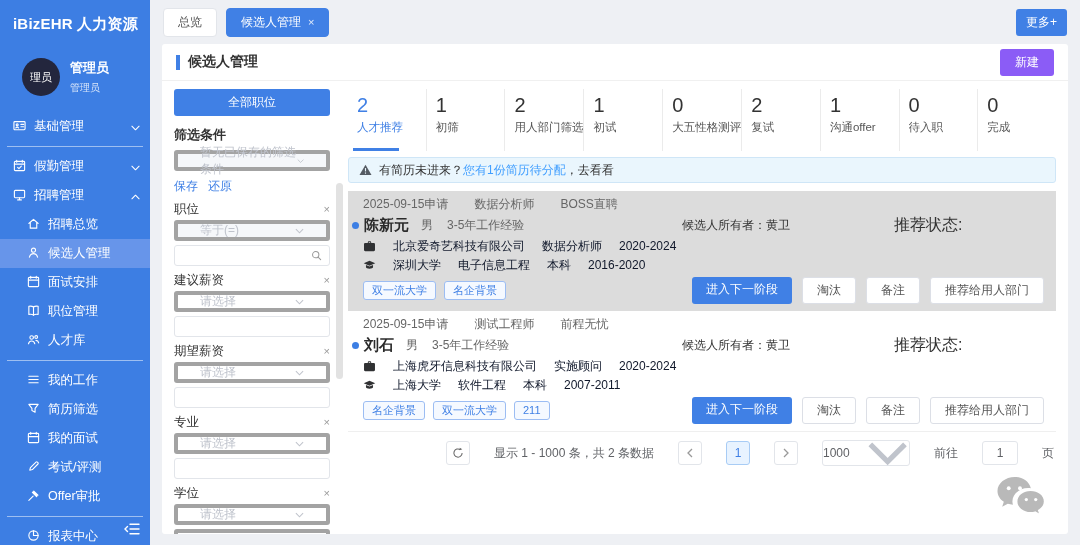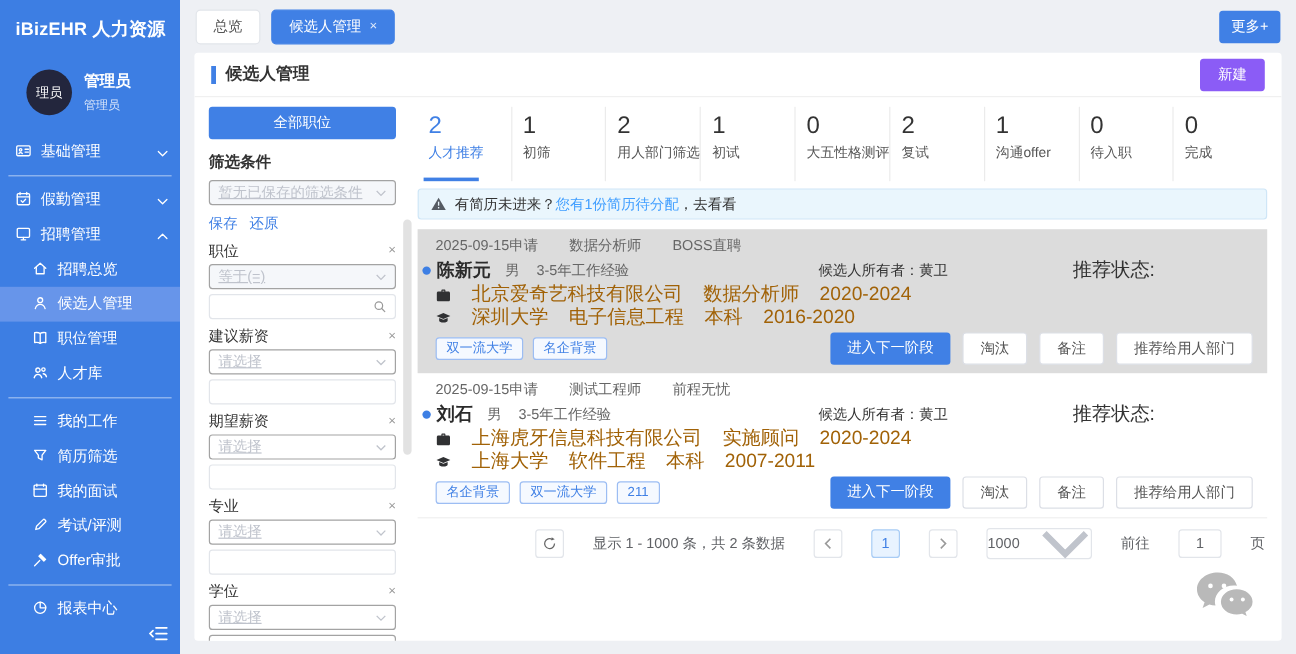--- a/index.html
+++ b/index.html
@@ -36,21 +36,21 @@
   .p-header { display:flex; align-items:center; height:37px; padding:0 14px; border-bottom:1px solid #f0f0f0; }
   .title-bar { width:4px; height:15px; background:#4080e5; margin-right:8px; }
   .p-title { font-size:14px; font-weight:bold; color:#333; }
   .new-btn { margin-left:auto; background:#8b5cf6; color:#fff; font-size:12px; padding:5px 15px; border-radius:3px; cursor:pointer; }
   .p-body { display:flex; gap:18px; padding:8px 12px 0 12px; height:453px; }
 
   
   .filters { width:156px; flex:none; font-size:12px; position:relative; }
   .all-pos { width:100%; background:#4080e5; color:#fff; text-align:center; padding:5px 0; border-radius:3px; cursor:pointer; }
   .f-title { font-size:13px; font-weight:bold; margin:10px 0 6px; color:#333; }
-  .sel { height:21px; border:1px solid #a3a3a3; border-radius:3px; display:flex; align-items:center; justify-content:space-between; padding:0 7px; color:#bfc3cc; background:#fff; cursor:pointer;text-decoration:underline; }
+  .sel { height:21px; border:4px solid #a3a3a3; border-radius:3px; display:flex; align-items:center; justify-content:space-between; padding:0 22px; color:#bfc3cc; background:#fff; cursor:pointer; }
   .sel.disabled { background:#f5f7fa; }
   .sel .cv, .inp .cv { width:9px; height:6px; }
   .cv path { stroke:#c0c4cc; fill:none; stroke-width:1.2; }
   .links { display:flex; gap:10px; margin:7px 0 2px; }
   .flink { color:#4080e5; cursor:pointer; }
   .f-label { display:flex; justify-content:space-between; align-items:center; margin:7px 0 4px; font-size:12.5px; color:#333; height:14px;text-align:center; }
   .x-close { color:#999; font-size:11px; cursor:pointer; }
   .inp { height:21px; border:1px solid #e2e5ea; border-radius:3px; margin-top:4px; display:flex; align-items:center; justify-content:flex-end; padding:0 7px; background:#fff; }
   .search-ic { width:11px; height:11px; stroke:#999; fill:none; stroke-width:1.3; stroke-linecap:round; }
   .scroll-thumb { position:absolute; right:-13px; top:94px; width:7px; height:196px; background:#e2e2e2; border-radius:4px; }
@@ -73,21 +73,21 @@
   .cand.selected { background:#dcdcdc; }
   .cand.white { border-bottom:1px solid #efefef; }
   .c-line1 { font-size:12px; color:#666; display:flex; gap:26px; line-height:14px; margin-bottom:4px; }
   .c-line2 { display:flex; align-items:center; margin:0 0 3px -11px; }
   .dot { width:7px; height:7px; border-radius:50%; background:#3d7fe4; margin-right:5px; flex:none; }
   .c-name { font-size:15px; font-weight:bold; color:#2b2b2b; margin-right:12px; white-space:nowrap; }
   .c-meta { font-size:12px; color:#666; display:flex; gap:14px; }
   .c-spacer { flex:1; }
   .c-owner { width:212px; flex:none; font-size:12px; color:#333; }
   .c-status { width:150px; flex:none; font-size:16px; color:#333; }
-  .c-line3 { display:flex; align-items:center; gap:17px; font-size:16px; color:#a16207; line-height:14px; margin-bottom:5px; }
+  .c-line3 { display:flex; align-items:center; gap:17px; font-size:12px; color:#0f172a; line-height:14px; margin-bottom:5px; }
   .c-line3 svg { width:13px; height:13px; flex:none; }
   .c-line5 { display:flex; align-items:center; margin-top:5px; }
   .tags { display:flex; gap:8px; }
   .tag { border:1px solid #9cbdf3; color:#4080e5; background:#f5f9ff; font-size:11px; padding:1px 8px; border-radius:3px; line-height:15px; }
   .actions { margin-left:auto; display:flex; gap:10px; }
   .btn-p { background:#4080e5; color:#fff; font-size:12px; padding:4px 14px; border-radius:3px; cursor:pointer; }
   .btn-o { background:#fff; color:#555; font-size:12px; padding:4px 14px; border-radius:3px; border:1px solid #dcdfe6; cursor:pointer; }
 
   .pag { display:flex; align-items:center; justify-content:flex-end; gap:24px; font-size:12px; color:#606266; padding:8px 2px; }
   .icon-btn { width:24px; height:24px; border:1px solid #e2e5ea; border-radius:3px; display:flex; align-items:center; justify-content:center; cursor:pointer; background:#fff; }
@@ -155,20 +155,27 @@
             <path d="M3.5 6.3V12h7V6.3"></path>
           </svg></span>
       <span>招聘总览</span>
     </div>
     <div class="mi sub active">
       <span><svg viewBox="0 0 14 14">
             <circle cx="7" cy="4.5" r="2.2"></circle>
             <path d="M2.6 12c.7-2.5 2.3-3.8 4.4-3.8s3.7 1.3 4.4 3.8"></path>
           </svg></span>
       <span>候选人管理</span>
+    </div>
+    <div class="mi sub">
+      <span><svg viewBox="0 0 14 14">
+            <rect x="1.5" y="2.5" width="11" height="10" rx="1"></rect>
+            <path d="M4 1.5v2M10 1.5v2M1.5 5.5h11"></path>
+          </svg></span>
+      <span>面试安排</span>
     </div>
     <div class="mi sub">
       <span><svg viewBox="0 0 14 14">
             <path d="M7 3.2C6 2.4 4 2.1 2 2.4v8.8c2-.3 4 0 5 .8 1-.8 3-1.1 5-.8V2.4C10 2.1 8 2.4 7 3.2z"></path>
             <path d="M7 3.2V12"></path>
           </svg></span>
       <span>职位管理</span>
     </div>
     <div class="mi sub">
       <span><svg viewBox="0 0 14 14">

